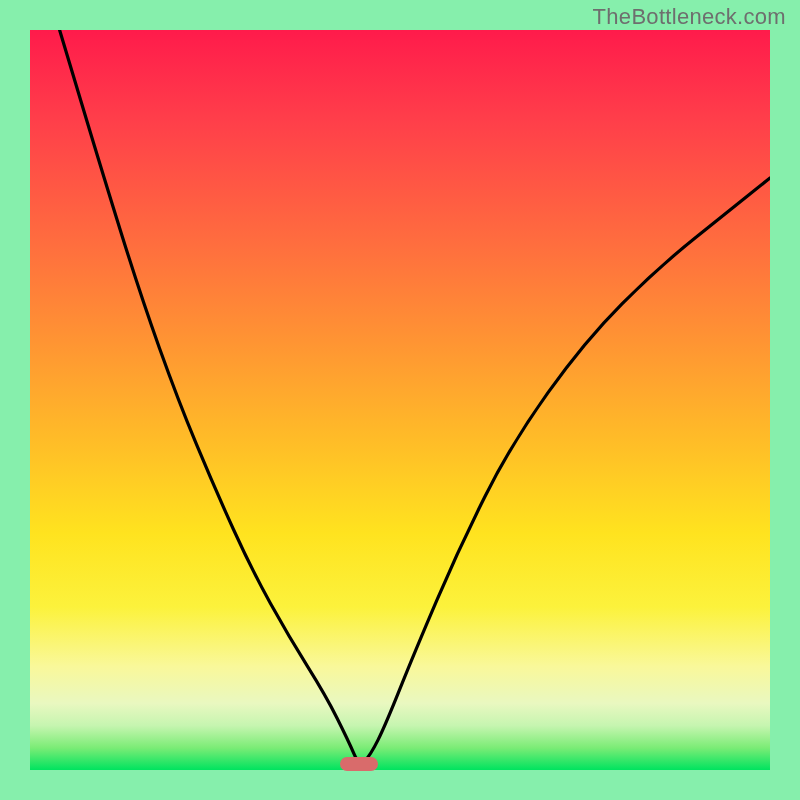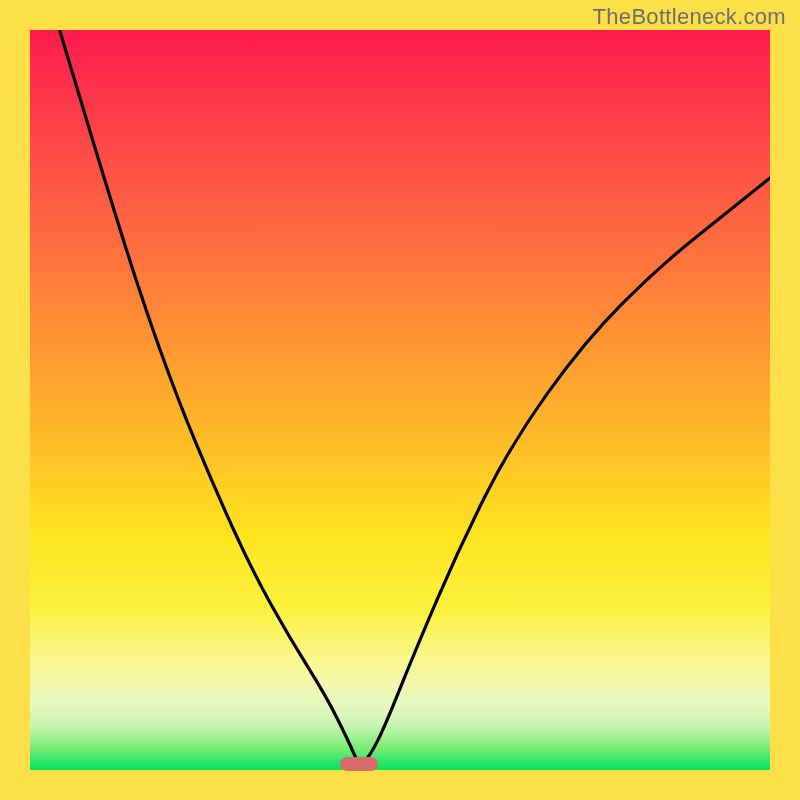--- a/index.html
+++ b/index.html
@@ -8,21 +8,21 @@
     width: 800px;
     height: 800px;
     background: #000;
     overflow: hidden;
     font-family: Arial, Helvetica, sans-serif;
   }
   .outer {
     position: relative;
     width: 800px;
     height: 800px;
-    background: #fde047;
+    background: #86efac;
   }
   .watermark {
     position: absolute;
     top: 4px;
     right: 14px;
     color: #6e6e6e;
     font-size: 22px;
     letter-spacing: 0.3px;
     z-index: 5;
     user-select: none;

